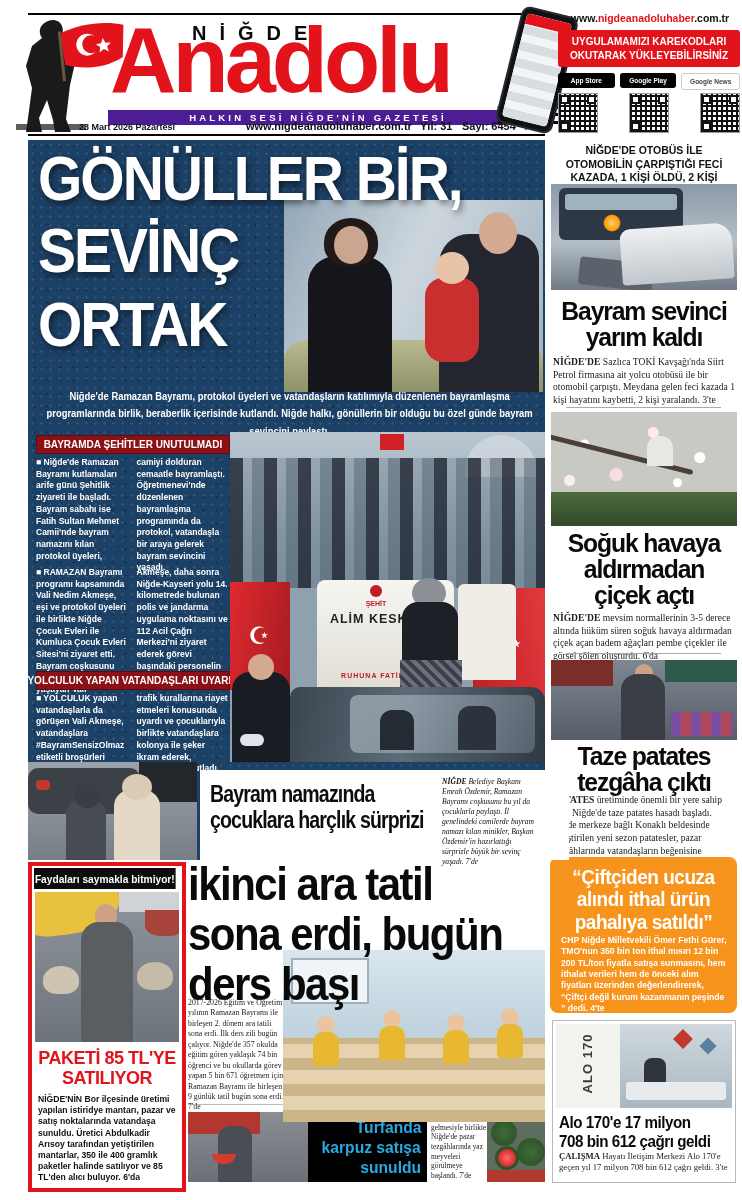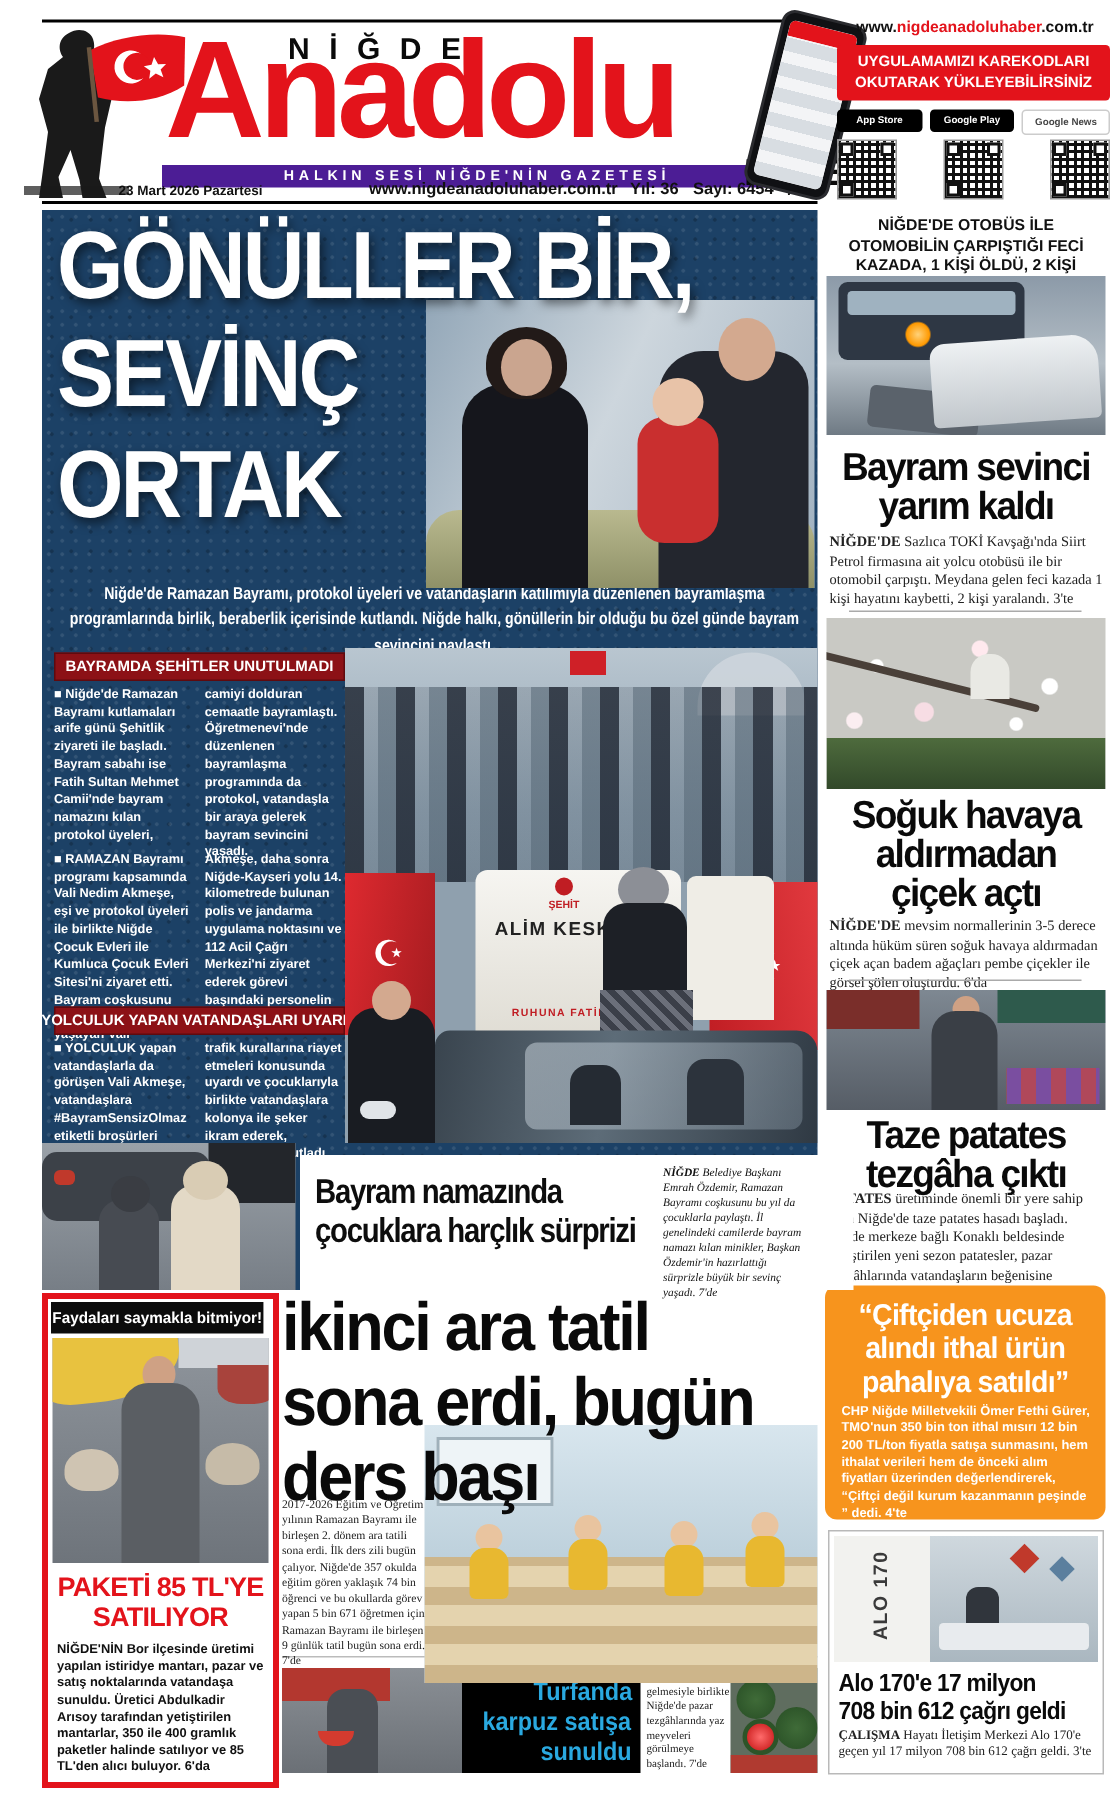--- a/index.html
+++ b/index.html
@@ -246,21 +246,21 @@
     <circle cx="34" cy="24" r="9" fill="#e3131b"></circle>
     <path fill="#fff" d="M46 19l2.2 5 5.3.4-4 3.4 1.3 5.2-4.8-2.9-4.7 2.9 1.3-5.2-4-3.4 5.2-.4z"></path>
     <rect x="2" y="8" width="3" height="50" fill="#6b5640"></rect>
   </svg>
   <div class="a" id="region">NİĞDE</div>
   <div class="a" id="title">Anadolu</div>
   <div class="a" id="slogan">HALKIN SESİ NİĞDE'NİN GAZETESİ</div>
   <div class="a" id="haber">HABER</div>
   <div class="a" id="dl-date">23 Mart 2026 Pazartesi</div>
   <div class="a" id="dl-web">www.nigdeanadoluhaber.com.tr</div>
-  <div class="a" id="dl-yil">Yıl: 36</div>
+  <div class="a" id="dl-yil">Yıl: 31</div>
   <div class="a" id="dl-sayi">Sayı: 6454</div>
   <div class="a" id="dl-price">7 TL</div>
   <div class="a" id="rule-bot"></div>
 
   <div class="a" id="phone">
     <div class="scr">
       <div class="bar"></div>
       <div class="rows"></div>
     </div>
   </div>

